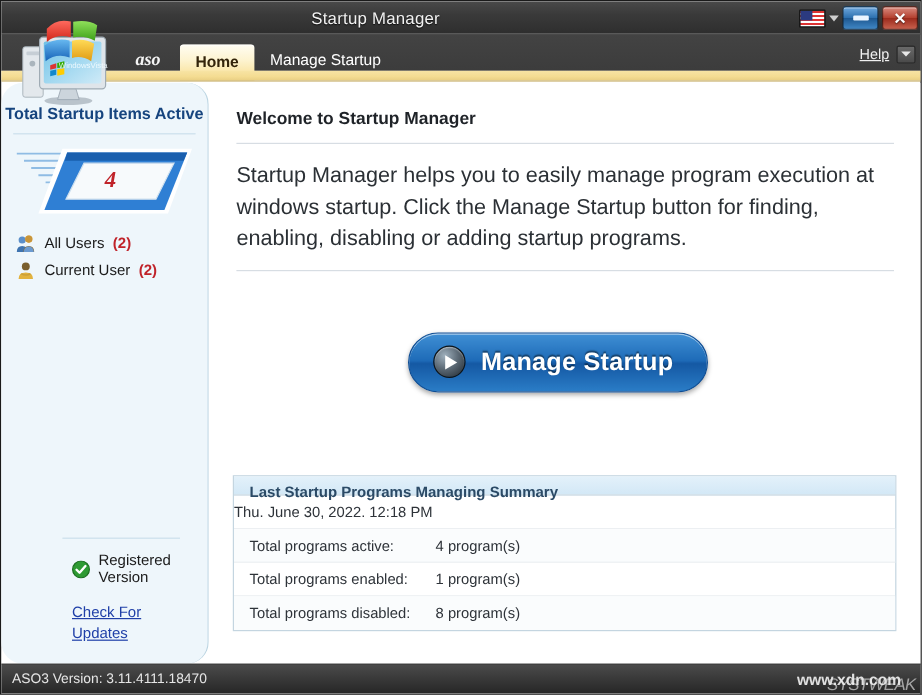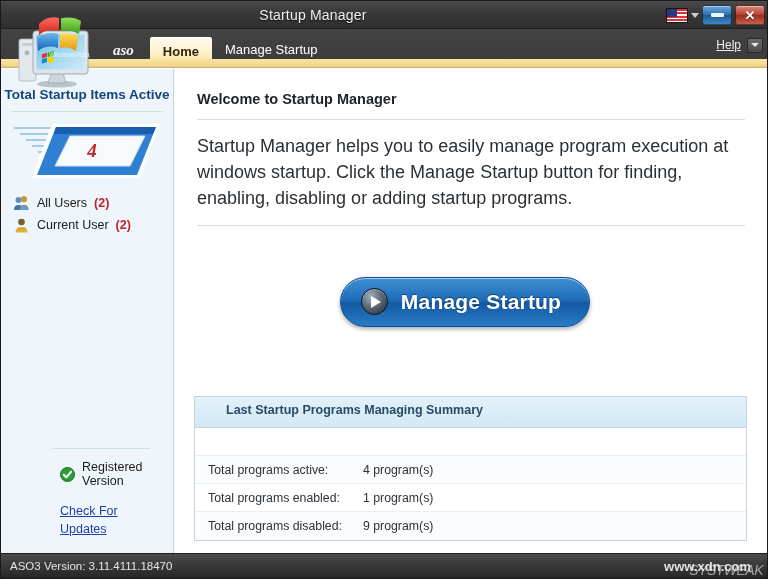--- a/index.html
+++ b/index.html
@@ -117,20 +117,21 @@
   .logo-monitor {
     position: absolute; left: 4px; top: 8px; width: 96px; height: 80px;
     z-index: 5;
   }
 
   
   .sidebar {
     position: absolute; left: 0; top: 68px; width: 173px; height: 484px;
     background: #eef6fb;
     border-right: 1px solid #b9d3e0;
+    border-radius: 18px;
   }
   .side-title {
     margin: 18px 0 0 0; text-align: center;
     color: #16447e; font-size: 13.5px; font-weight: bold;
   }
   .side-sep {
     margin: 9px 10px 0 10px; height: 1px; background: #cbdfeb;
   }
   .count-badge {
     position: relative; width: 150px; height: 62px; margin: 8px auto 0 auto;
@@ -202,21 +203,21 @@
     border-top: 6px solid transparent; border-bottom: 6px solid transparent;
     border-left: 10px solid #ffffff; margin-left: 3px;
   }
 
   
   .summary {
     position: absolute; left: 19px; top: 327px; width: 553px;
     border: 1px solid #c4d5e0; background: #fff;
   }
   .summary-head {
-    height: 31px; line-height: 27px; padding-left: 31px;
+    height: 16px; line-height: 27px; padding-left: 13px;
     background: linear-gradient(to bottom, #e3f1fa 0%, #d3e8f6 100%);
     color: #2b4a66; font-size: 12.5px; font-weight: bold;
     border-bottom: 1px solid #c4d5e0;
   }
   .srow {
     height: 28px; display: flex; align-items: center;
     border-bottom: 1px solid #eceff2; font-size: 12.3px; color: #2e3339;
   }
   .srow:last-child { border-bottom: none; }
   .srow.alt { background: #fafcfd; }
@@ -416,32 +417,33 @@
         <span class="play-ico">
             <i></i>
           </span>
         <span class="label">Manage Startup</span>
       </div>
     </div>
 
     <div class="summary">
       <div class="summary-head">Last Startup Programs Managing Summary</div>
       <div class="srow">
+        <div class="scell-v">Thu. June 30, 2022. 12:18 PM</div>
       </div>
       <div class="srow alt">
         <div class="scell-k">Total programs active:</div>
         <div class="scell-v">4 program(s)</div>
       </div>
       <div class="srow">
         <div class="scell-k">Total programs enabled:</div>
         <div class="scell-v">1 program(s)</div>
       </div>
       <div class="srow alt">
         <div class="scell-k">Total programs disabled:</div>
-        <div class="scell-v">9 program(s)</div>
+        <div class="scell-v">8 program(s)</div>
       </div>
     </div>
   </div>
 
   <div class="statusbar">
     <div class="status-text">ASO3 Version: 3.11.4111.18470</div>
     <div class="watermark">SYSTWEAK</div>
     <div class="watermark2">www.xdn.com</div>
   </div>
 

